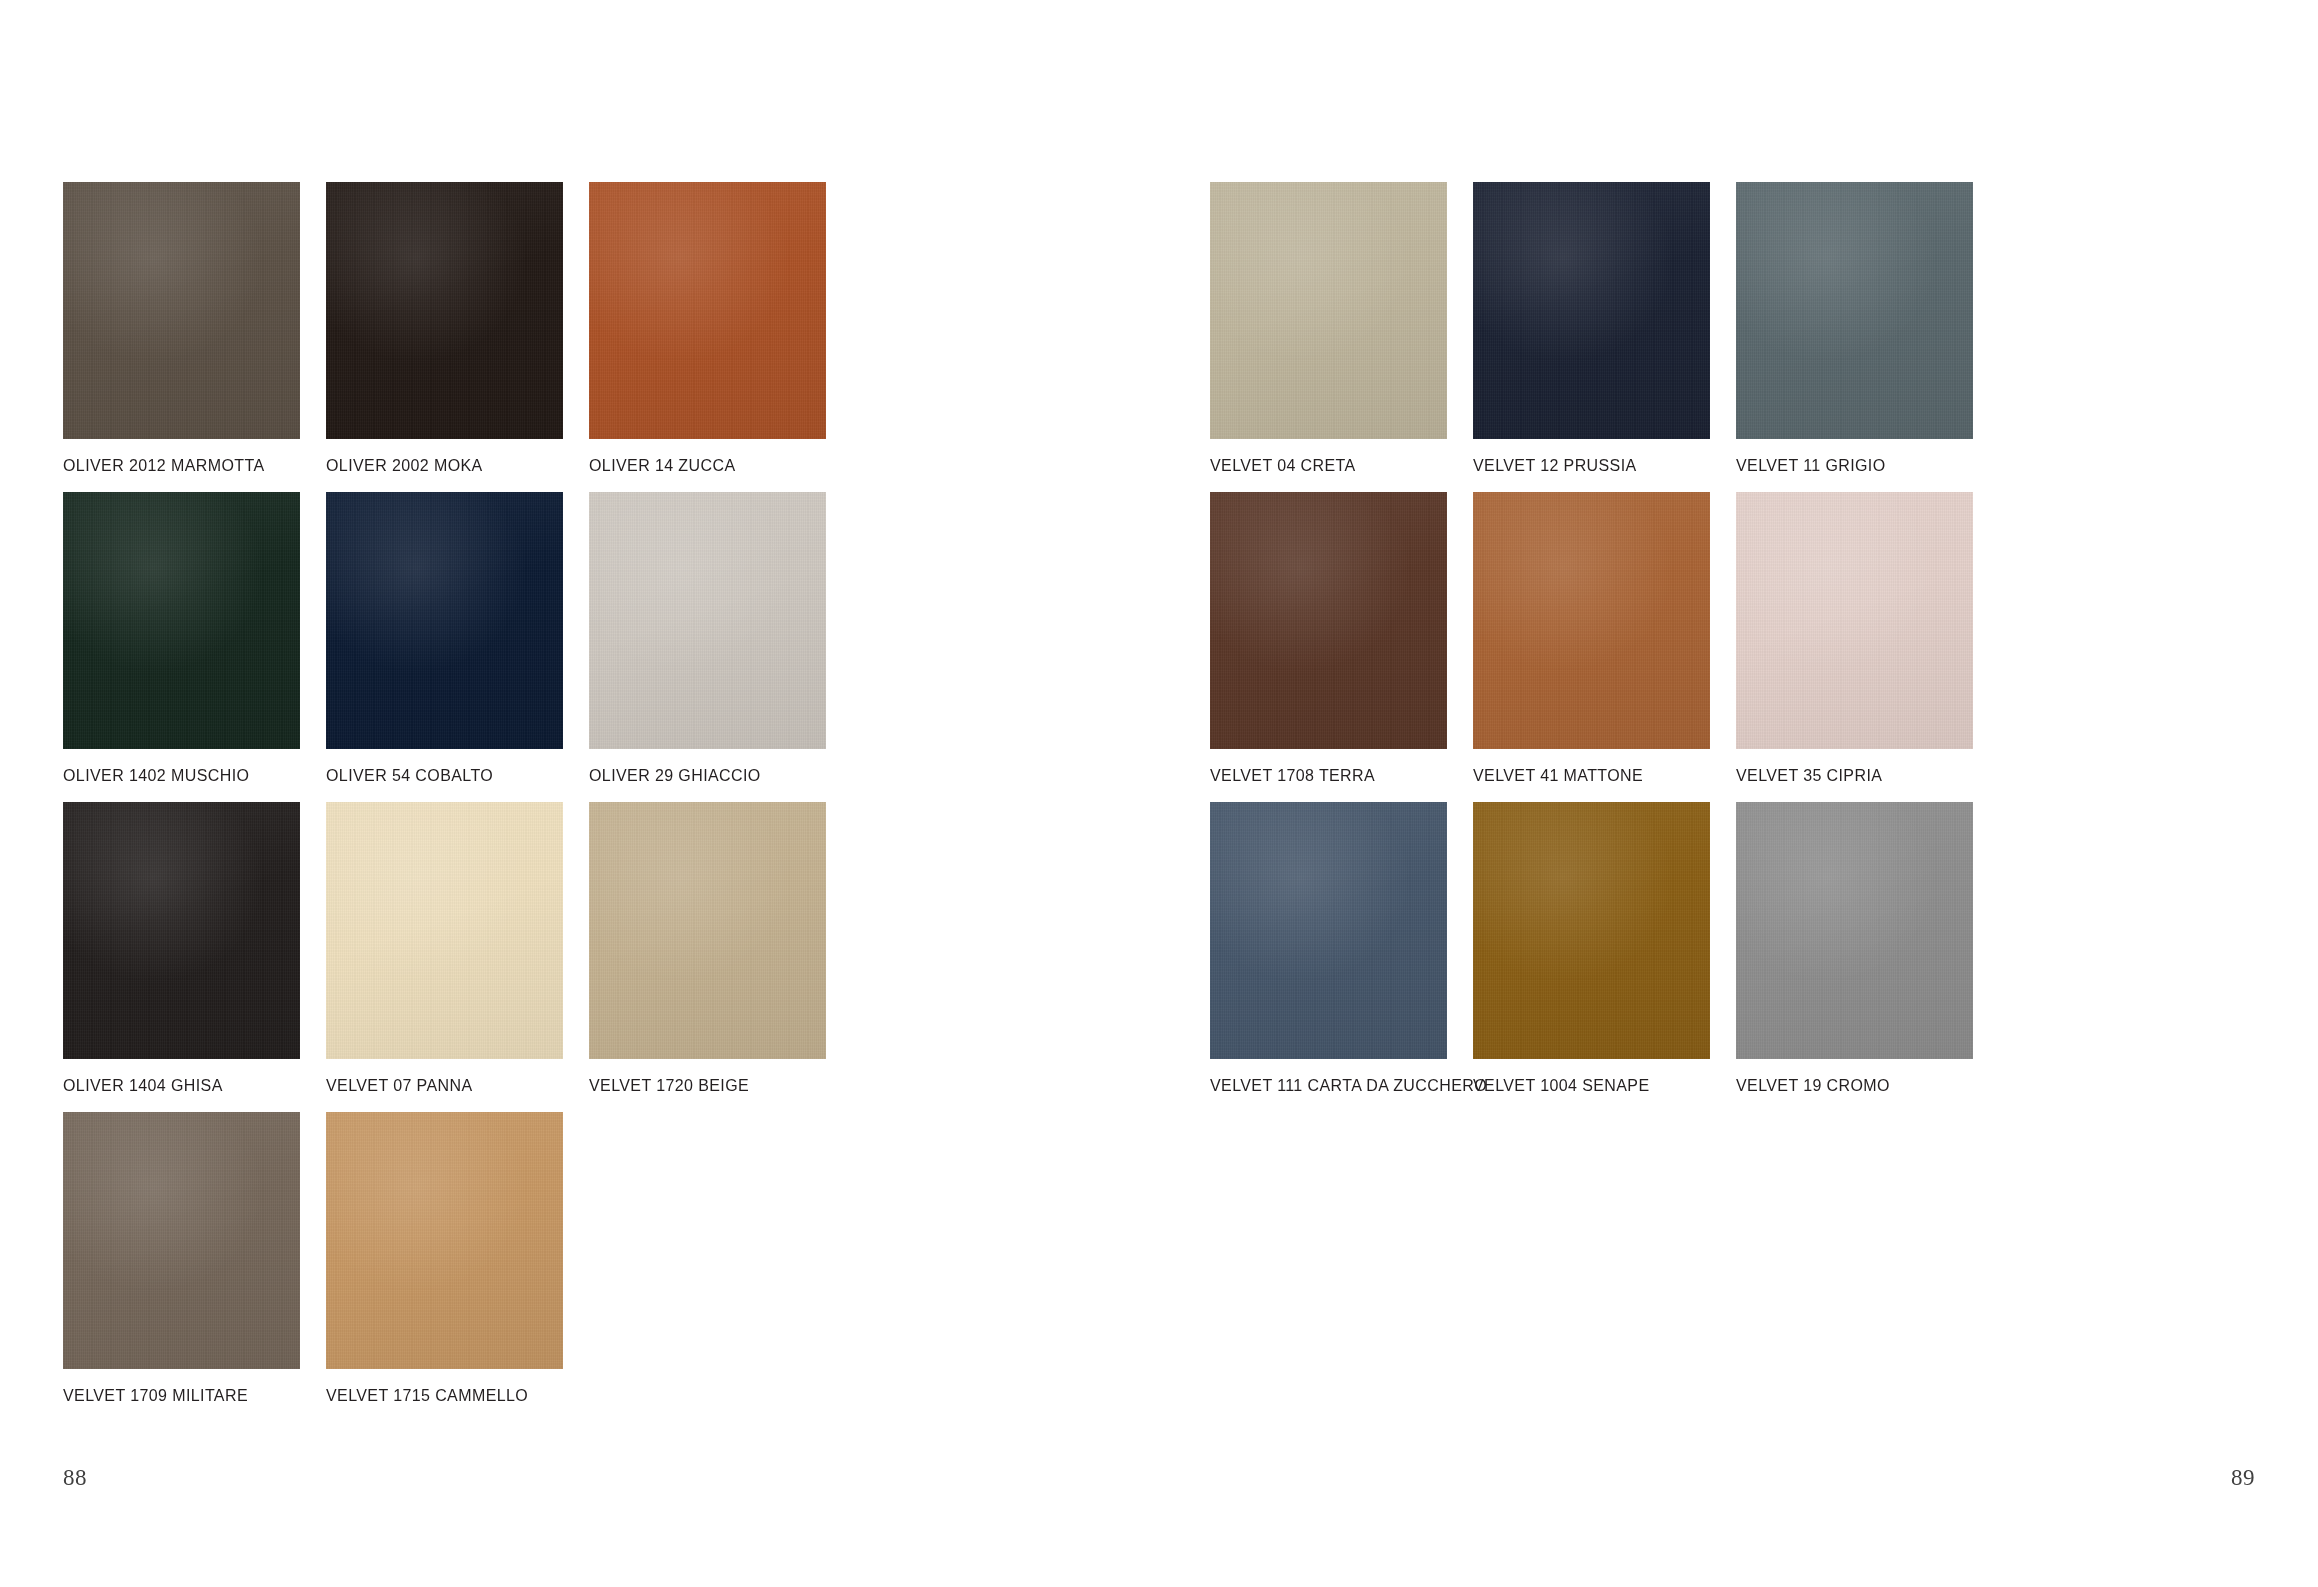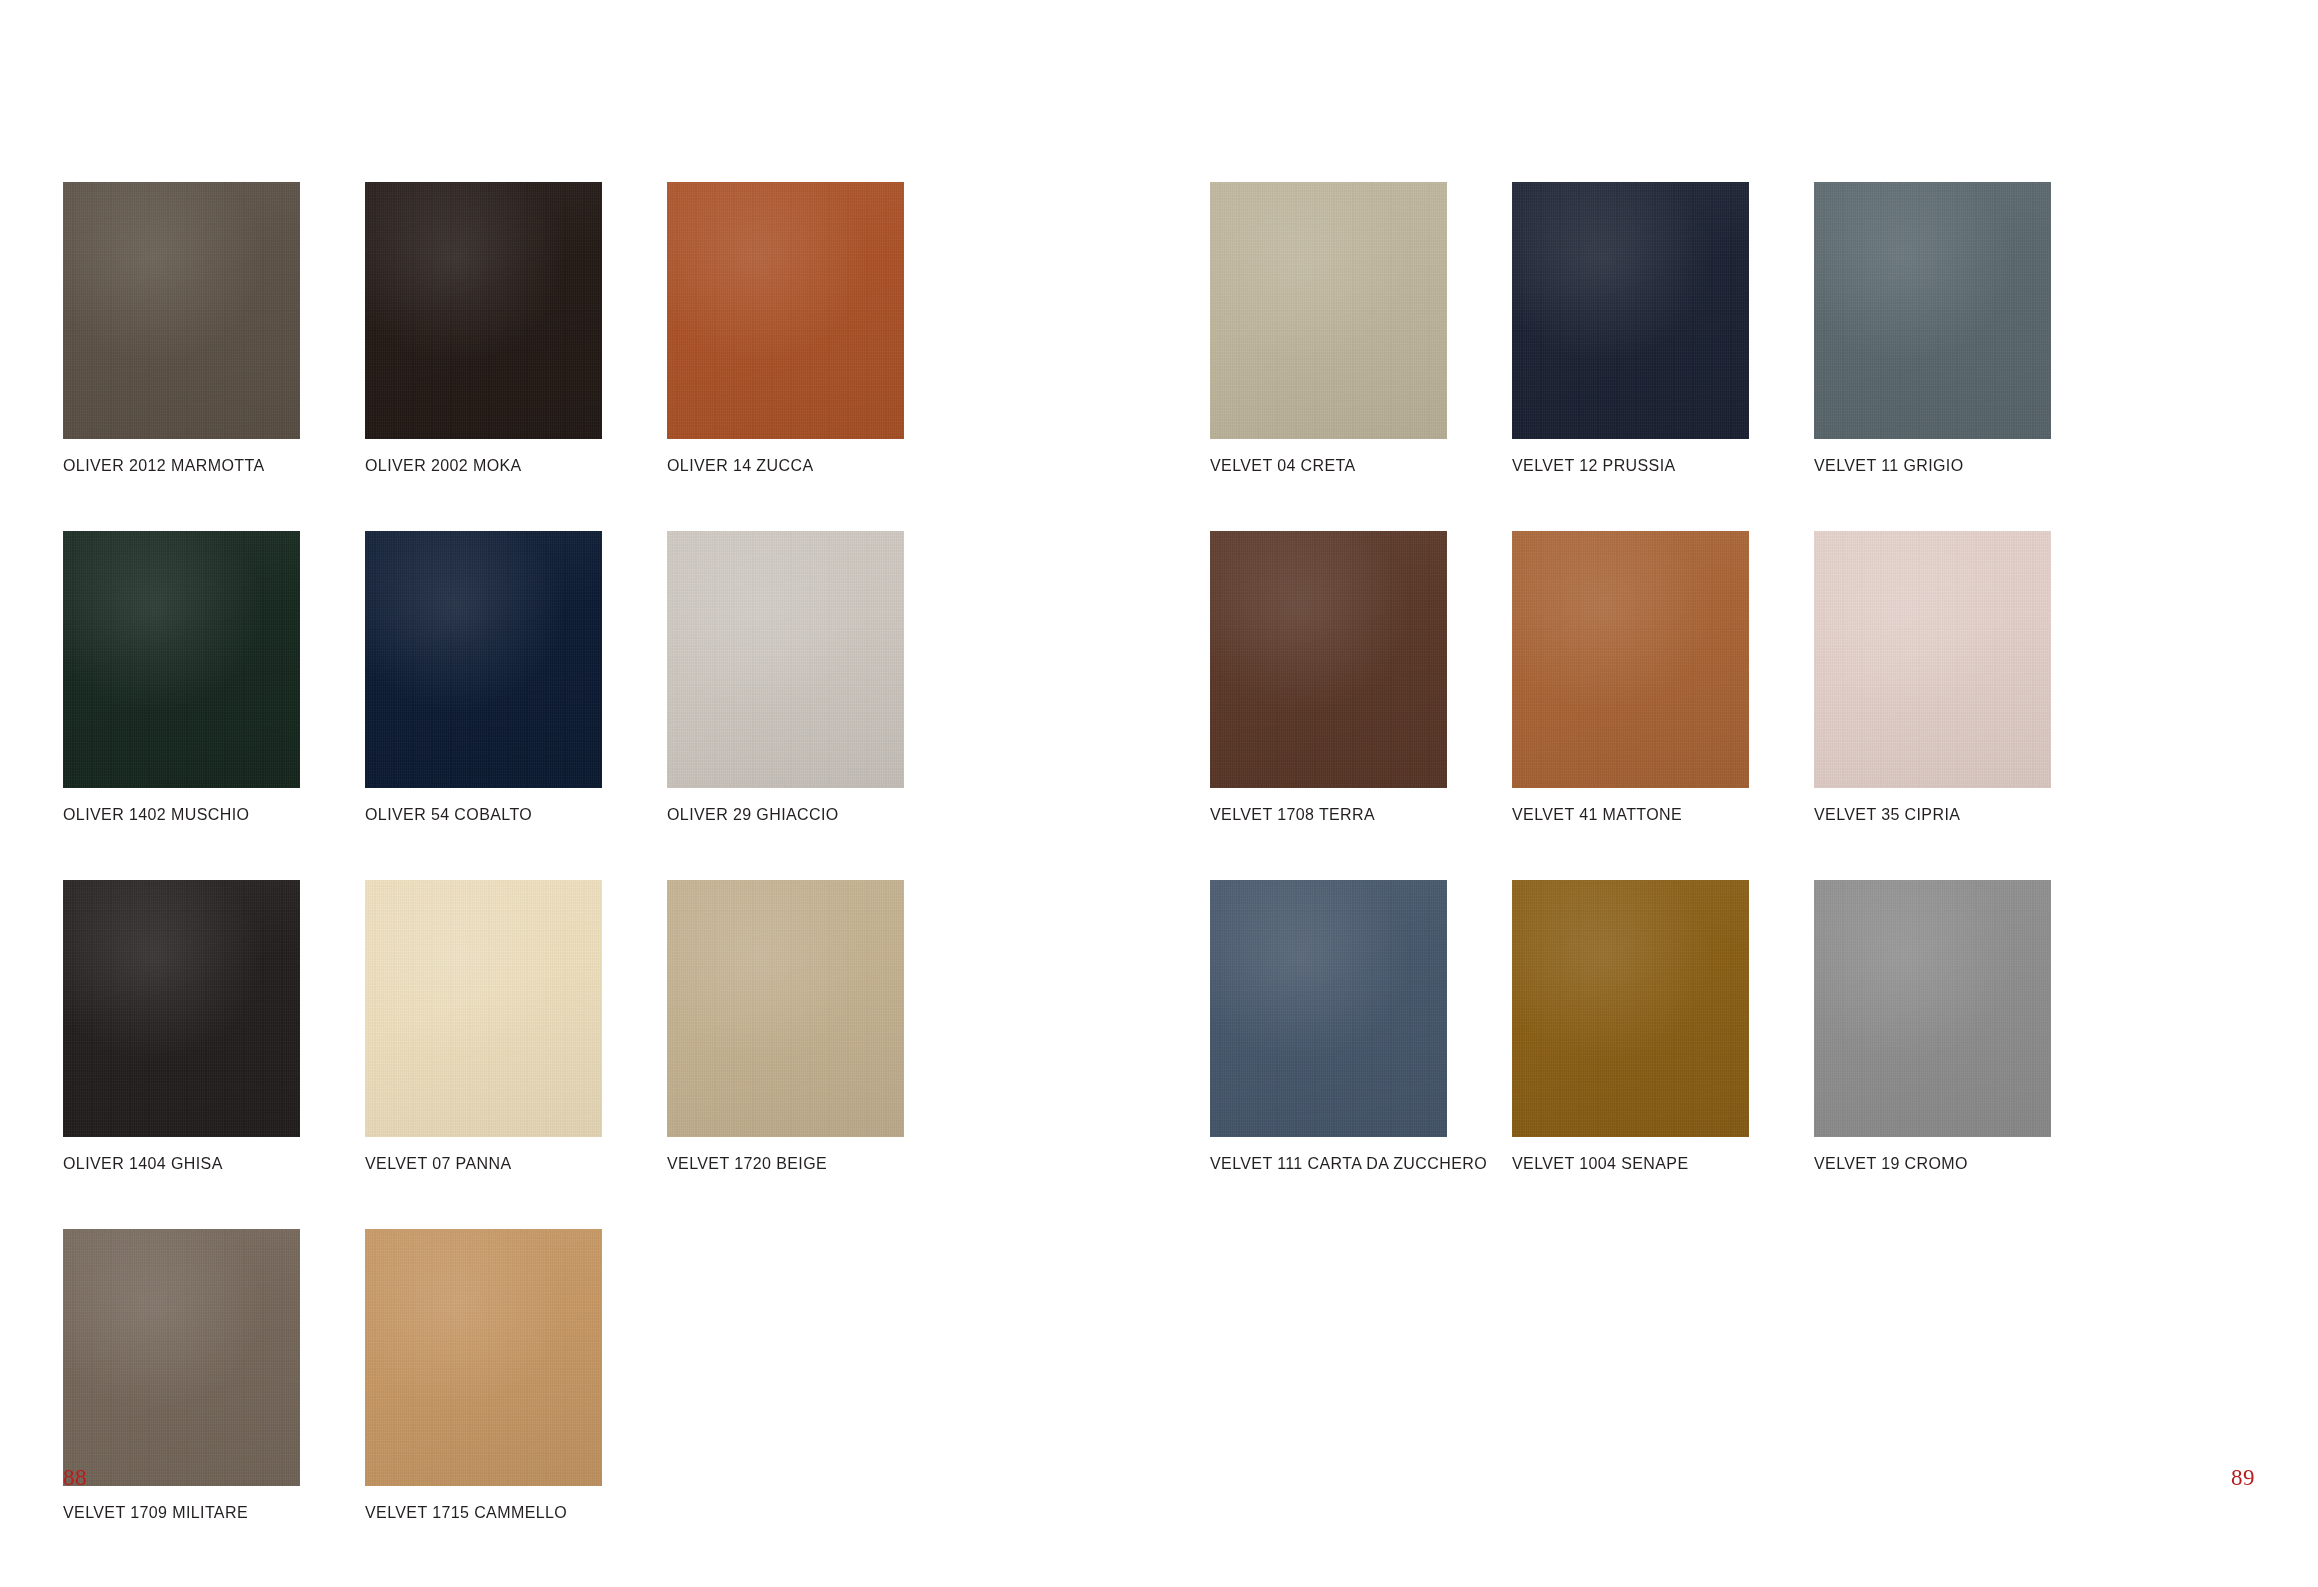--- a/index.html
+++ b/index.html
@@ -37,21 +37,20 @@
     top: 182px;
   }
   .page.left .page-inner  { left: 63px;  }
   .page.right .page-inner { left: 51px;  }
 
   .swatch-grid {
     display: grid;
     grid-template-columns: repeat(3, 263px);
     column-gap: 0px;
     row-gap: 0px;
-    gap: 39px;
   }
 
   .cell {
     width: 263px;
     height: 310px;
     box-sizing: border-box;
   }
 
   .swatch {
     width: 237px;
@@ -98,21 +97,21 @@
     white-space: nowrap;
     color: #231f20;
     font-family: "Liberation Sans", sans-serif;
   }
 
   .folio {
     position: absolute;
     bottom: 97px;
     font-family: "Liberation Serif", serif;
     font-size: 23px;
-    color: #b91c1c;
+    color: #404040;
     letter-spacing: 0.5px;
   }
   .page.left  .folio { left: 63px;  }
   .page.right .folio { right: 63px; }
 </style>
 </head>
 <body>
 
 <div class="spread">
 

